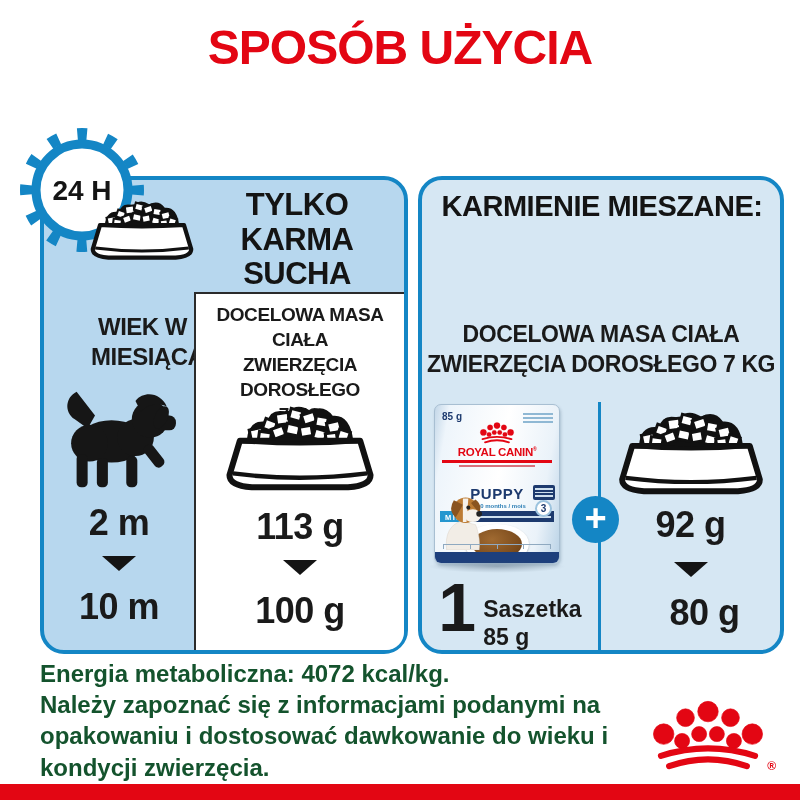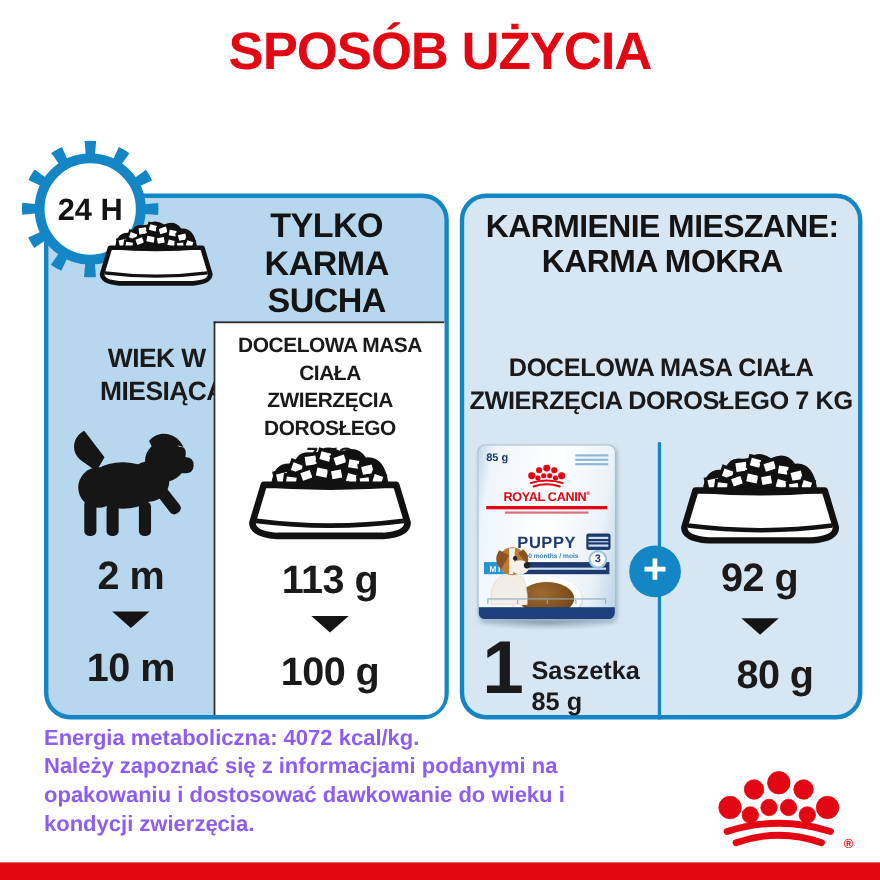--- a/index.html
+++ b/index.html
@@ -90,22 +90,22 @@
                border:2px solid #9cc3de;color:#1d3a6e;font-size:10px;font-weight:800;
                display:flex;align-items:center;justify-content:center;box-sizing:border-box;}
   .pouch-sidebox{position:absolute;right:4px;top:80px;width:22px;height:15px;background:#1d3a6e;border-radius:2px;
                  display:flex;flex-direction:column;justify-content:center;gap:2px;padding:0 2px;box-sizing:border-box;}
   .pouch-sidebox i{display:block;height:1.5px;background:#cfe0ee;}
   .pouch-ruler{position:absolute;left:8px;right:8px;bottom:13px;border-top:1px solid #8fa9c0;height:5px;
                display:flex;justify-content:space-between;}
   .pouch-ruler i{display:block;width:1px;height:4px;background:#8fa9c0;}
   .pouch-bottom{position:absolute;left:0;right:0;bottom:0;height:11px;background:#1d3f7c;}
 
-  .footer{position:absolute;left:40px;top:658px;width:600px;font-size:20px;font-weight:700;
-          line-height:1.3;color:#8b5cf6;}
+  .footer{position:absolute;left:40px;top:658px;width:600px;font-size:24px;font-weight:700;
+          line-height:1.3;color:#14532d;}
   .crown-logo{position:absolute;left:650px;top:700px;}
   .bottom-bar{position:absolute;left:0;bottom:0;width:800px;height:16px;background:#e30613;}
   .defs-hidden{position:absolute;width:0;height:0;overflow:hidden;}
 </style>
 </head>
 <body>
 
 <svg class="defs-hidden" aria-hidden="true">
   <defs>
     <g id="bowl-shape">
@@ -194,21 +194,20 @@
         </svg>
       <div class="num" style="top:212px;">113 g</div>
       <div class="down-arrow" style="top:266px;"></div>
       <div class="num" style="top:296px;">100 g</div>
     </div>
   </div>
 
   <div class="panel panel-right">
     <div class="hdr right-hdr">
       <span>KARMIENIE MIESZANE:</span>
-      <span>KARMA MOKRA</span>
     </div>
 
     <div class="rp-target">
       <span>DOCELOWA MASA CIAŁA</span>
       <span>ZWIERZĘCIA DOROSŁEGO 7 KG</span>
     </div>
 
     <div class="divider"></div>
 
     <div class="col-pouch">

